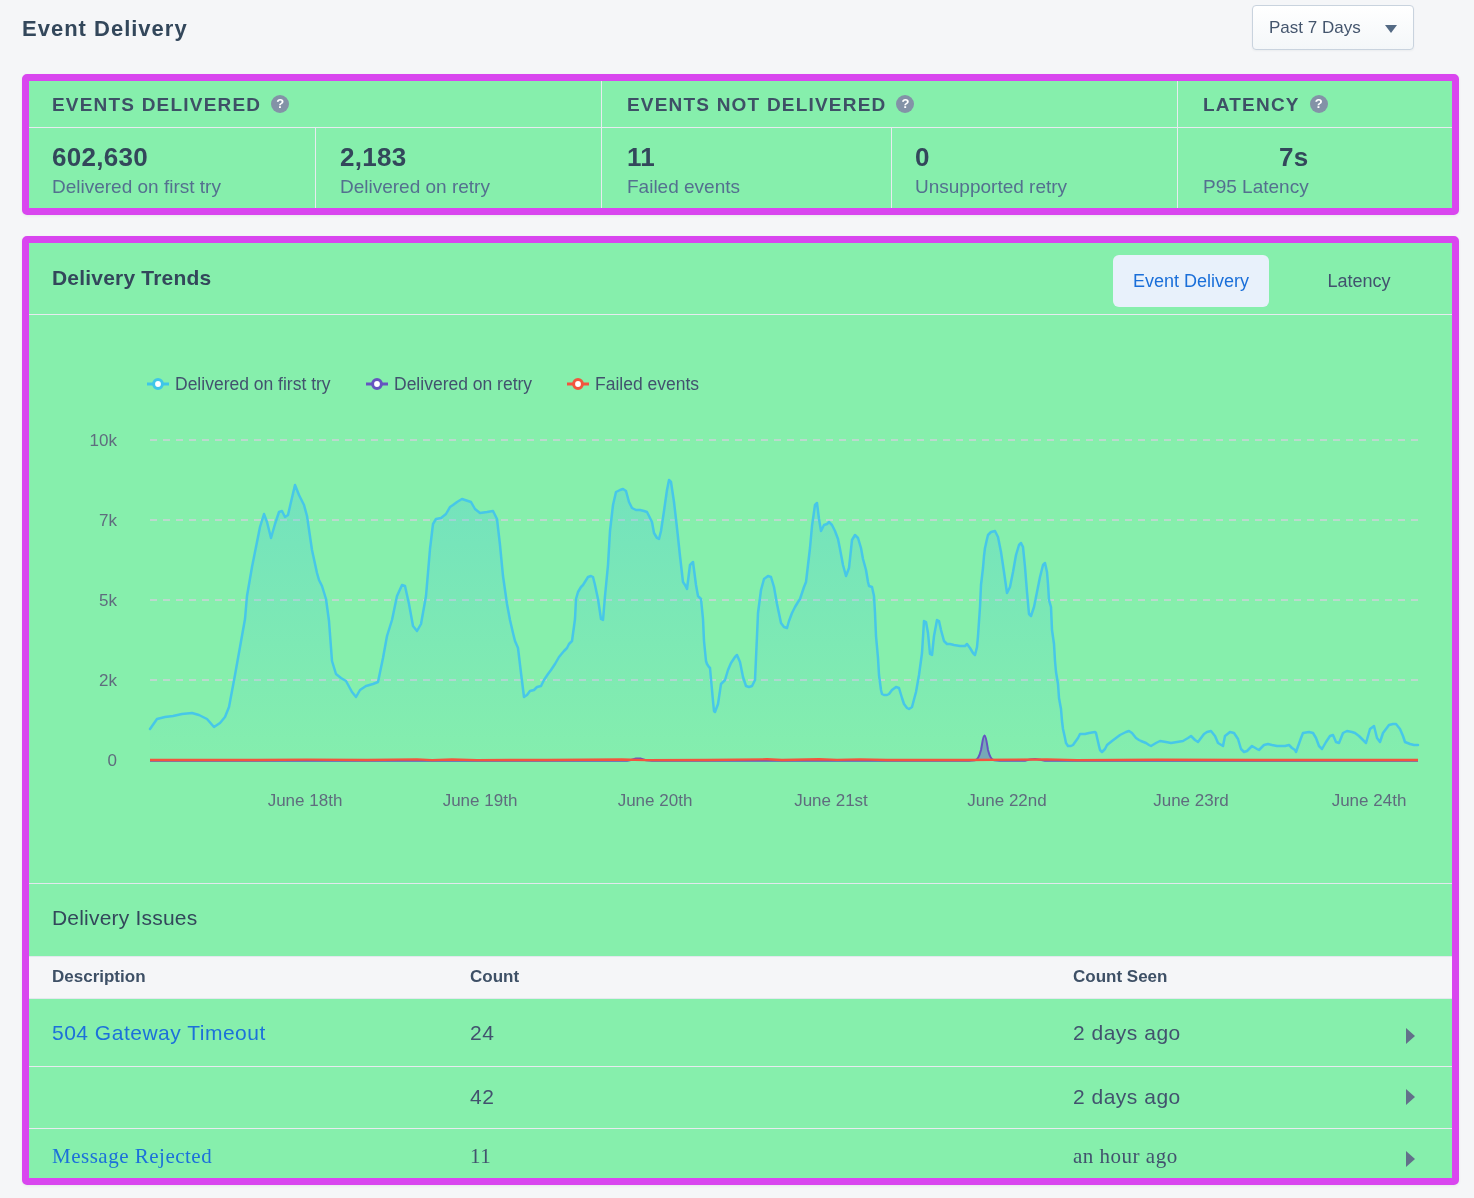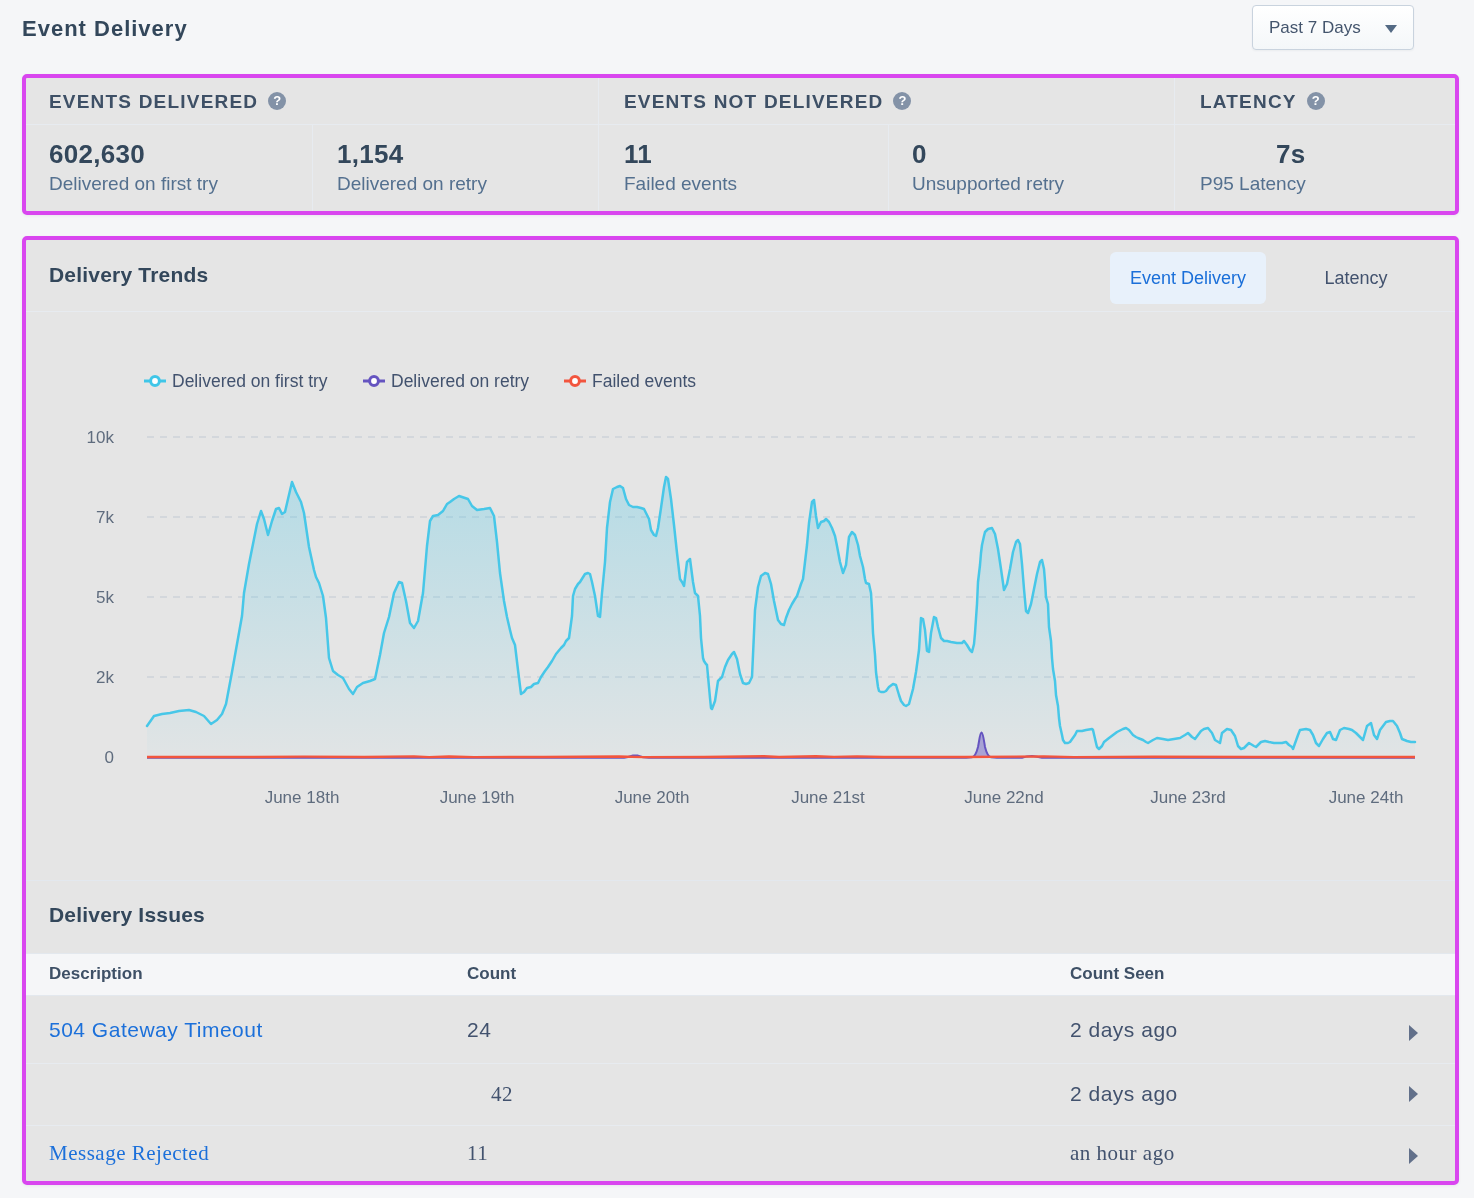--- a/index.html
+++ b/index.html
@@ -1,37 +1,37 @@
 <!DOCTYPE html>
 <html><head><meta charset="utf-8">
 <style>
 *{margin:0;padding:0;box-sizing:border-box;}
 html,body{width:1474px;height:1198px;background:#f5f6f8;font-family:"Liberation Sans",sans-serif;}
 .page{position:relative;width:1474px;height:1198px;overflow:hidden;}
 .h1{position:absolute;left:22px;top:16px;font-size:22px;line-height:26px;font-weight:700;color:#33475b;letter-spacing:1px;}
 .dd{position:absolute;left:1252px;top:5px;width:162px;height:45px;border:1px solid #c9d3de;border-radius:4px;background:linear-gradient(#ffffff,#f4f7f9);font-size:17px;color:#44556d;line-height:43px;padding-left:16px;box-shadow:0 1px 2px rgba(45,62,80,.05);}
 .dd .caret{position:absolute;right:16px;top:19px;width:0;height:0;border-left:6.5px solid transparent;border-right:6.5px solid transparent;border-top:8px solid #546a84;}
-.card{position:absolute;background:#e5e5e5;border:4px solid #d946ef;border-radius:5px;box-shadow:0 1px 3px rgba(45,62,80,.07);}
+.card{position:absolute;background:#86efac;border:7px solid #d946ef;border-radius:5px;box-shadow:0 1px 3px rgba(45,62,80,.07);}
 #stats{left:22px;top:74px;width:1437px;height:141px;}
 #stats .hrow{position:absolute;left:0;top:0;width:100%;height:47px;border-bottom:1px solid #e7ebf0;}
 .shead{position:absolute;top:0;height:47px;line-height:48px;font-size:19px;font-weight:700;letter-spacing:1.2px;color:#3e5066;white-space:nowrap;}
 .qi{display:inline-block;vertical-align:middle;margin-left:10px;margin-top:-3px;width:18px;height:18px;border-radius:50%;background:#8392a7;color:#fff;font-size:13px;font-weight:700;letter-spacing:0;text-align:center;line-height:18px;}
 .vdiv{position:absolute;top:0;bottom:0;width:1px;background:#e7ebf0;}
 .vdiv2{position:absolute;top:47px;bottom:0;width:1px;background:#e7ebf0;}
 .stat{position:absolute;top:61px;}
 .stat .num{font-size:26px;line-height:30px;font-weight:700;color:#33475b;letter-spacing:.3px;}
 .stat .lbl{font-size:19px;color:#54708f;margin-top:4px;}
 #main{left:22px;top:236px;width:1437px;height:949px;}
 .mhead{position:absolute;left:0;top:0;width:100%;height:72px;border-bottom:1px solid #e7ebf0;}
 .mtitle{position:absolute;left:23px;top:23px;font-size:21px;font-weight:700;color:#33475b;letter-spacing:.2px;}
 .tab-on{position:absolute;left:1084px;top:12px;width:156px;height:52px;background:#e8f1fb;border-radius:6px;color:#1a6fd9;font-size:18px;font-weight:500;text-align:center;line-height:52px;}
 .tab-off{position:absolute;left:1245px;top:12px;width:170px;height:52px;color:#42526e;font-size:18px;text-align:center;line-height:52px;}
 .chart{position:absolute;left:0;top:72px;}
 #issues{position:absolute;left:0;top:640px;width:100%;height:309px;border-top:1px solid #e3e8ee;}
-.ititle{position:absolute;left:23px;top:22px;font-size:21px;font-weight:700;color:#33475b;letter-spacing:.2px;}
+.ititle{position:absolute;left:23px;top:22px;font-size:21px;font-weight:400;color:#33475b;letter-spacing:.2px;}
 .thead{position:absolute;left:0;top:72px;width:100%;height:43px;background:#f5f6f8;border-top:1px solid #e3e8ee;border-bottom:1px solid #e3e8ee;}
 .th{position:absolute;top:0;height:43px;line-height:40px;font-size:17px;font-weight:700;color:#3e5066;}
 .trow{position:absolute;left:0;width:100%;height:64px;}
 .tb{position:absolute;top:0;height:64px;line-height:62px;font-size:21px;letter-spacing:.5px;white-space:nowrap;}
 .link{color:#1c70da;text-align:center;}
 .tx{color:#42526e;}
 .chev{position:absolute;right:37px;top:23px;width:0;height:0;border-top:8px solid transparent;border-bottom:8px solid transparent;border-left:9.5px solid #62708a;}
 .bline{position:absolute;left:0;right:0;height:1px;background:#e7ebf0;}
 .r1 .tb{line-height:68px !important;}
 .r1 .chev{top:29px !important;}
@@ -49,21 +49,21 @@
   <div class="vdiv2" style="left:286px;"></div>
   <div class="vdiv2" style="left:862px;"></div>
   <div class="shead" style="left:23px;">EVENTS DELIVERED<span class="qi">?</span></div>
   <div class="shead" style="left:598px;">EVENTS NOT DELIVERED<span class="qi">?</span></div>
   <div class="shead" style="left:1174px;">LATENCY<span class="qi">?</span></div>
   <div class="stat" style="left:23px;">
         <div class="num">602,630</div>
         <div class="lbl">Delivered on first try</div>
       </div>
   <div class="stat" style="left:311px;">
-        <div class="num">1,154</div>
+        <div class="num">2,183</div>
         <div class="lbl">Delivered on retry</div>
       </div>
   <div class="stat" style="left:598px;">
         <div class="num">11</div>
         <div class="lbl">Failed events</div>
       </div>
   <div class="stat" style="left:886px;">
         <div class="num">0</div>
         <div class="lbl">Unsupported retry</div>
       </div>
@@ -129,21 +129,21 @@
       <div class="th" style="left:1044px;">Count Seen</div>
     </div>
     <div class="trow r1" style="top:115px;">
       <div class="tb link" style="left:23px;">504 Gateway Timeout</div>
       <div class="tb tx" style="left:441px;">24</div>
       <div class="tb tx" style="left:1044px;">2 days ago</div>
       <div class="chev"></div>
     </div>
     <div class="bline" style="top:182px;"></div>
     <div class="trow" style="top:182px;">
-      <div class="tb tx" style="left:465px;font-family:Liberation Serif, serif;">42</div>
+      <div class="tb tx" style="left:441px;">42</div>
       <div class="tb tx" style="left:1044px;">2 days ago</div>
       <div class="chev"></div>
     </div>
     <div class="bline" style="top:244px;"></div>
     <div class="trow r3" style="top:244px;font-family:Liberation Serif, serif;">
       <div class="tb link" style="left:23px;">Message Rejected</div>
       <div class="tb tx" style="left:441px;">11</div>
       <div class="tb tx" style="left:1044px;">an hour ago</div>
       <div class="chev"></div>
     </div>

